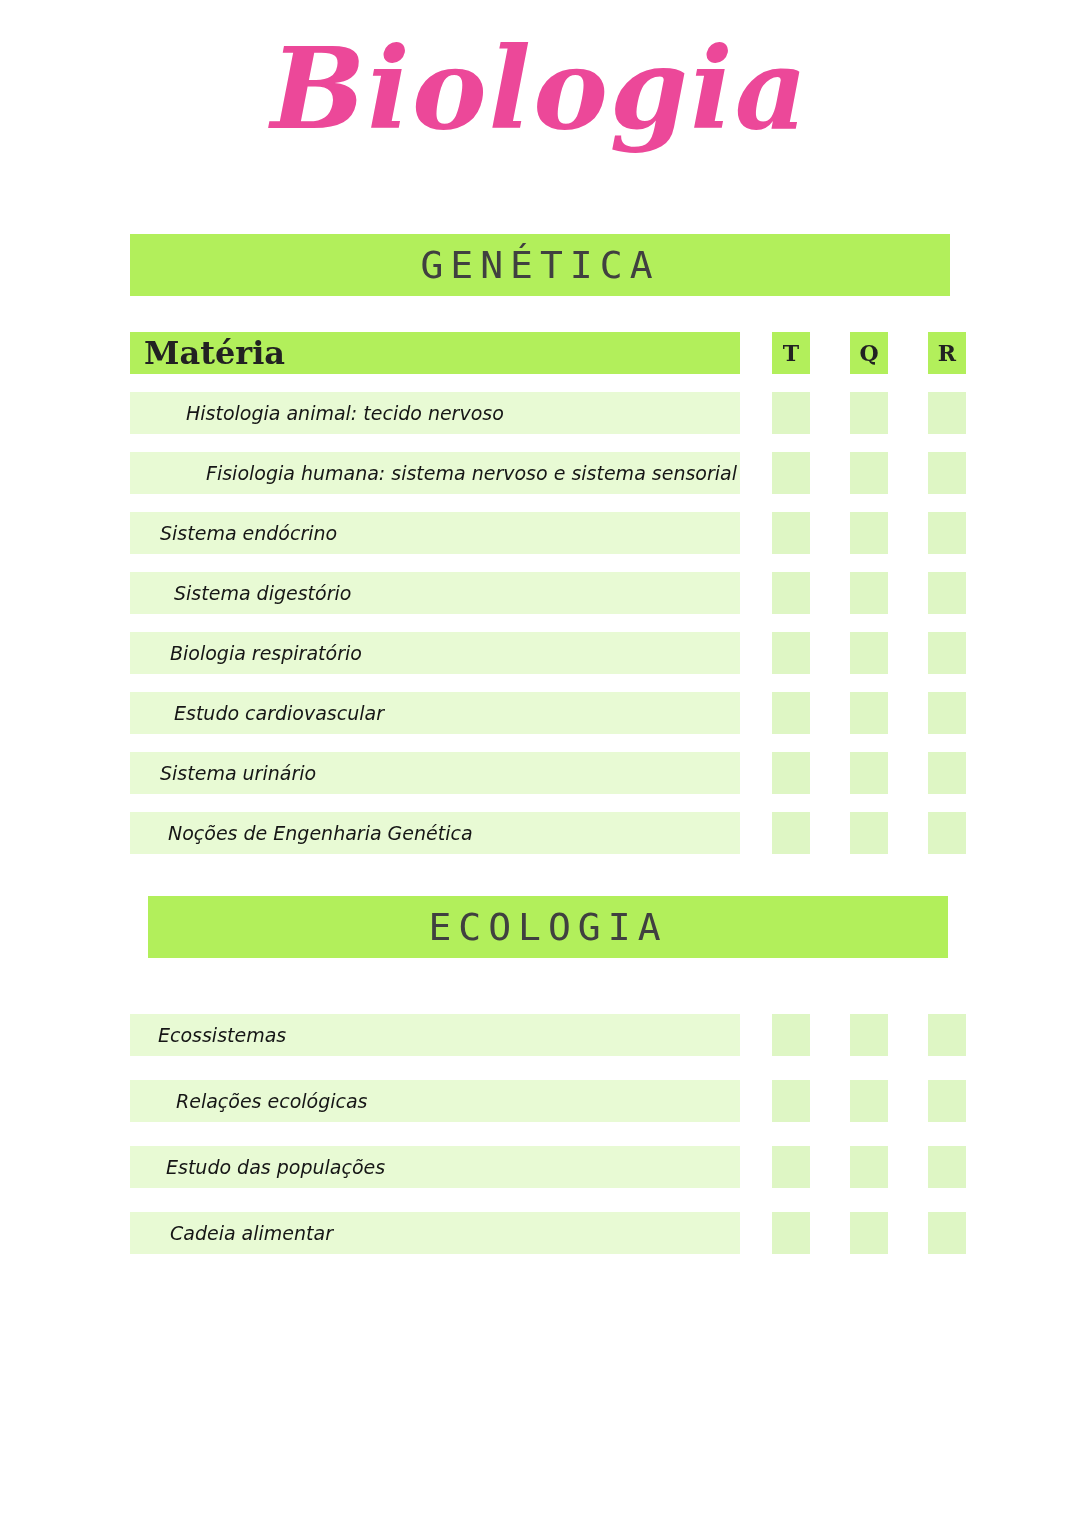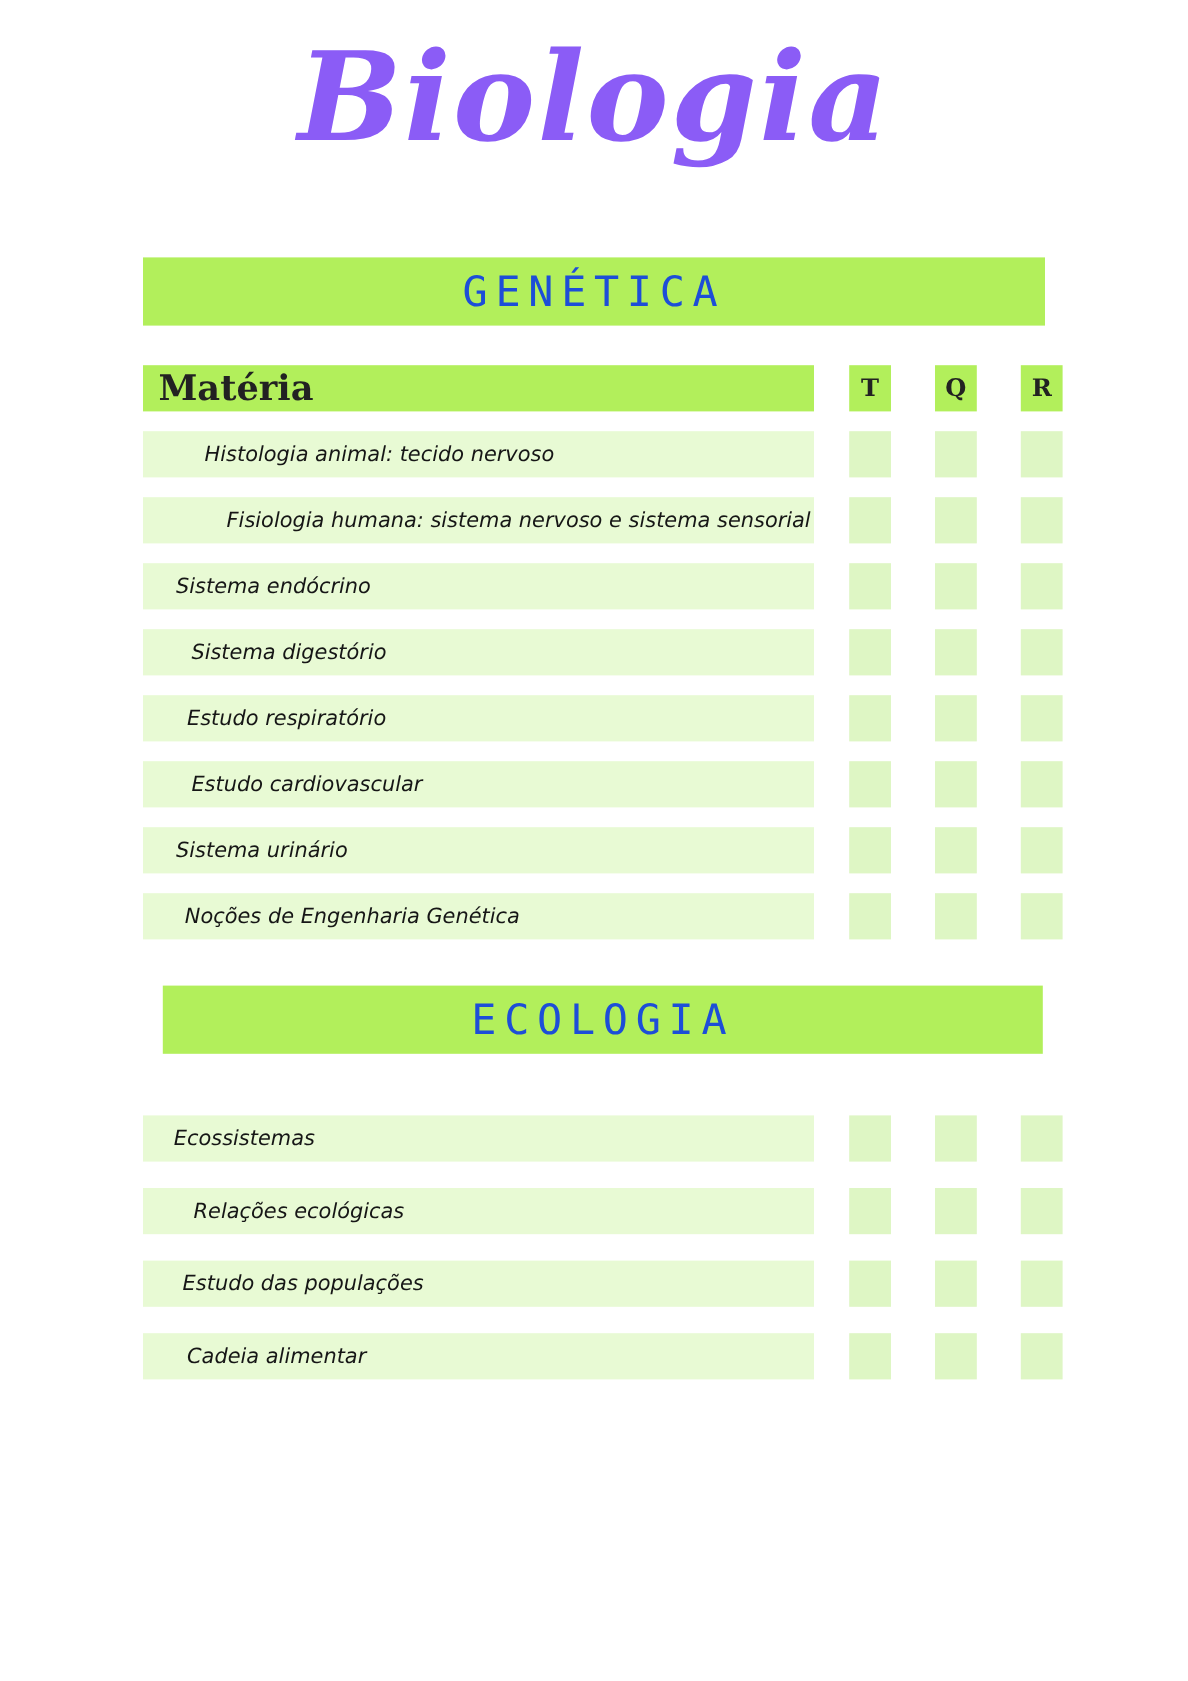--- a/index.html
+++ b/index.html
@@ -23,37 +23,37 @@
   
   .title{
     margin:22px 0 0 0;
     text-align:center;
     font-family:"DejaVu Serif",serif;
     font-style:italic;
     font-weight:700;
     font-size:112px;
     line-height:1.2;
     letter-spacing:2px;
-    color:#8b5cf6;
+    color:#ec4899;
   }
   
   .banner{
     margin:78px 130px 0 130px;
     height:62px;
     background:var(--banner-green);
     display:flex;
     align-items:center;
     justify-content:center;
   }
   .section-1 .banner{margin-top:42px;margin-left:148px;margin-right:132px;}
   .banner-text{
     font-family:"DejaVu Sans Mono",monospace;
     font-size:38px;
     letter-spacing:7px;
-    color:#1d4ed8;
+    color:#404040;
     text-align:right;
   }
   
   .table-header{
     display:flex;
     align-items:center;
     margin:36px 0 0 130px;
   }
   .materia-bar{
     width:610px;
@@ -186,21 +186,21 @@
     </div>
     <div class="checks">
       <span class="check"></span>
       <span class="check"></span>
       <span class="check"></span>
     </div>
   </div>
 
   <div class="row">
     <div class="row-box" style="padding-left: 40px;">
-      <span class="row-label">Estudo respiratório</span>
+      <span class="row-label">Biologia respiratório</span>
     </div>
     <div class="checks">
       <span class="check"></span>
       <span class="check"></span>
       <span class="check"></span>
     </div>
   </div>
 
   <div class="row">
     <div class="row-box" style="padding-left: 44px;">

